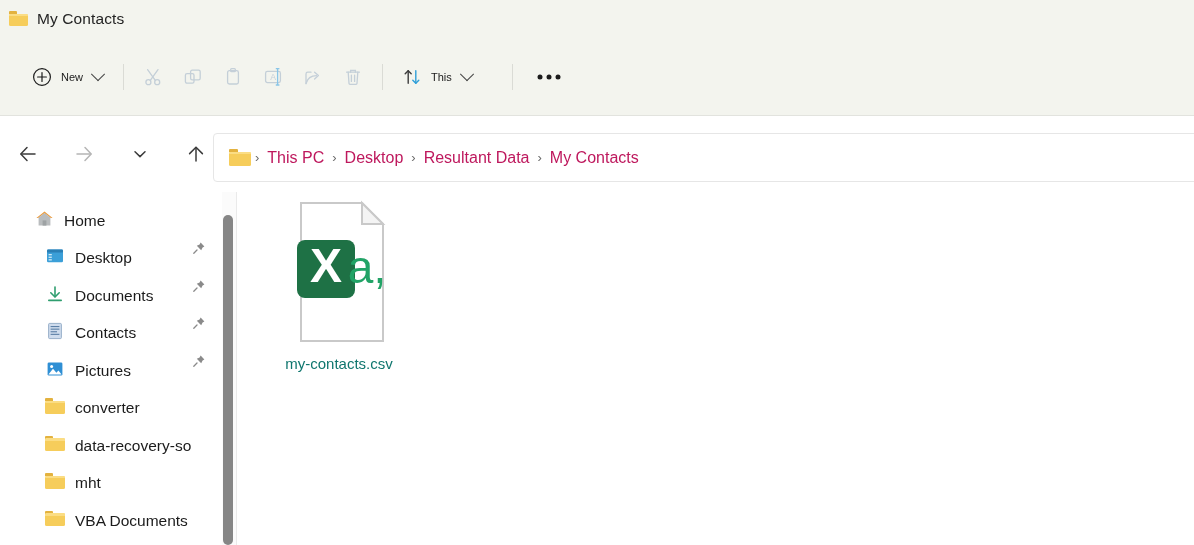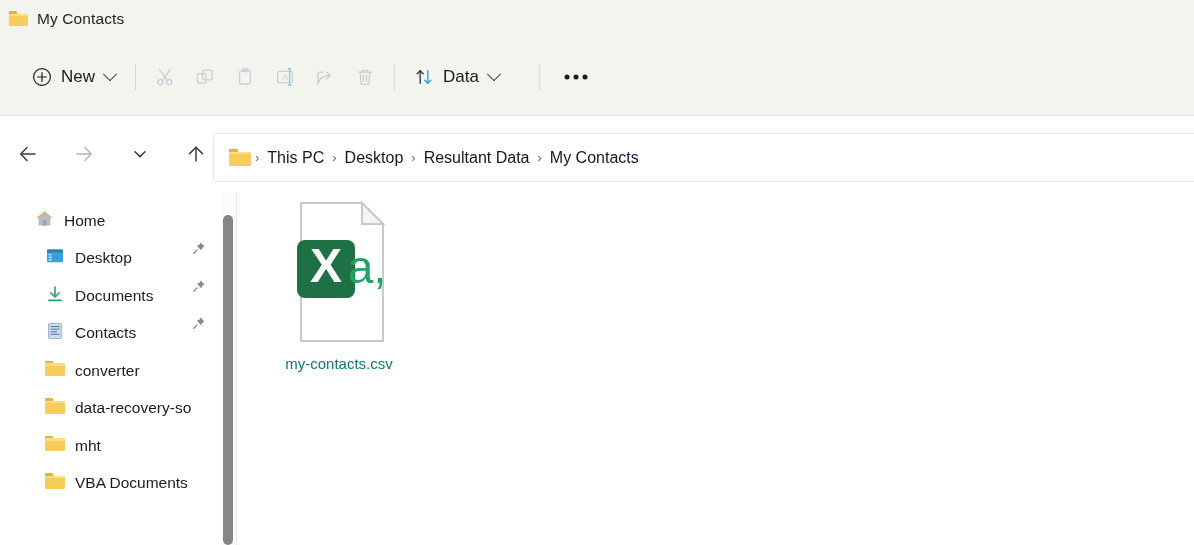--- a/index.html
+++ b/index.html
@@ -63,21 +63,21 @@
     display: flex; align-items: center;
     height: 36px; padding: 0 9px;
     border-radius: 5px; cursor: default;
     color: #1b1b1b; font-size: 15.5px;
     gap: 8px;
   }
   .tb-icon {
     display: inline-flex; align-items: center; justify-content: center;
     width: 22px; height: 22px;
   }
-  .tb-label { font-size: 17px; color: #1b1b1b; }
+  .tb-label { font-size: 11px; color: #1b1b1b; }
   .chev {
     display: inline-block; width: 9px; height: 9px;
     border-right: 1.6px solid #444; border-bottom: 1.6px solid #444;
     transform: rotate(45deg) translate(-2px, -2px);
     margin-left: 2px; margin-right: 2px;
   }
   .tb-sep {
     width: 1px; height: 26px; background: #dadbd5;
     margin: 0 9px;
   }
@@ -99,21 +99,21 @@
     position: absolute; left: 213px; top: 133px;
     width: 1010px; height: 49px;
     background: #ffffff;
     border: 1px solid #e6e6e6;
     border-radius: 4px;
     display: flex; align-items: center;
     box-sizing: border-box;
   }
   .crumb-folder { margin-left: 15px; margin-right: 2px; display: flex; align-items: center;}
   .crumb {
-    font-size: 16px; color: #0f172a;
+    font-size: 16px; color: #be185d;
     padding: 3px 6px; border-radius: 4px; cursor: default;
     white-space: nowrap;
   }
   .crumb-sep {
     color: #6a6a6a; font-size: 13px;
     padding: 0 2px; user-select: none;
   }
 
   
   .sidebar {
@@ -291,21 +291,21 @@
       <span class="tb-icon">
         <svg width="22" height="22" viewBox="0 0 22 22">
           <g stroke-linecap="round" stroke-linejoin="round" fill="none">
             <path d="M7.2 17.2 V4.8" stroke="#3b3b3b" stroke-width="1.4"></path>
             <path d="M4.2 7.8 L7.2 4.7 L10.2 7.8" stroke="#3b3b3b" stroke-width="1.4"></path>
             <path d="M14.8 4.8 V17.2" stroke="#2f9fd8" stroke-width="1.4"></path>
             <path d="M11.8 14.2 L14.8 17.3 L17.8 14.2" stroke="#2f9fd8" stroke-width="1.4"></path>
           </g>
         </svg>
       </span>
-      <span class="tb-label">Data</span>
+      <span class="tb-label">This</span>
       <span class="chev"></span>
     </div>
 
     <div style="width:20px"></div>
 
 
     <div class="tb-sep"></div>
 
     <div class="tb-btn" style="padding:0 14px;">
       <span class="tb-icon" style="width:26px;">
@@ -443,20 +443,38 @@
       <span class="ni-pin">
         <svg width="14" height="14" viewBox="0 0 14 14">
           <g fill="#8a8a8a">
             <path d="M8.6 1.6 L12.4 5.4 L10.6 6.4 L9.2 9.2 L4.8 4.8 L7.6 3.4 Z"></path>
             <path d="M5 9 L1.8 12.2" stroke="#8a8a8a" stroke-width="1.3" stroke-linecap="round"></path>
           </g>
         </svg>
       </span>
     </div>
 
+    <div class="nav-item child">
+      <span class="ni-icon">
+        <svg width="20" height="20" viewBox="0 0 20 20">
+          <rect x="2.6" y="3.4" width="14.8" height="13.2" rx="1.4" fill="#2f8fd4"></rect>
+          <circle cx="6.6" cy="7.4" r="1.5" fill="#ffffff"></circle>
+          <path d="M3.4 15.6 L8 9.8 L11.4 13.8 L13.4 11.4 L16.6 15.6 Z" fill="#ffffff"></path>
+        </svg>
+      </span>
+      <span class="ni-label">Pictures</span>
+      <span class="ni-pin">
+        <svg width="14" height="14" viewBox="0 0 14 14">
+          <g fill="#8a8a8a">
+            <path d="M8.6 1.6 L12.4 5.4 L10.6 6.4 L9.2 9.2 L4.8 4.8 L7.6 3.4 Z"></path>
+            <path d="M5 9 L1.8 12.2" stroke="#8a8a8a" stroke-width="1.3" stroke-linecap="round"></path>
+          </g>
+        </svg>
+      </span>
+    </div>
 
     <div class="nav-item child">
       <span class="ni-icon">
         <span class="folder-glyph" style="width:20px;height:16px;">
           <span class="tab" style="width:8px;height:3px;"></span>
           <span class="body" style="width:20px;height:13px;"></span>
           <span class="lip" style="width:20px;"></span>
         </span>
       </span>
       <span class="ni-label">converter</span>

